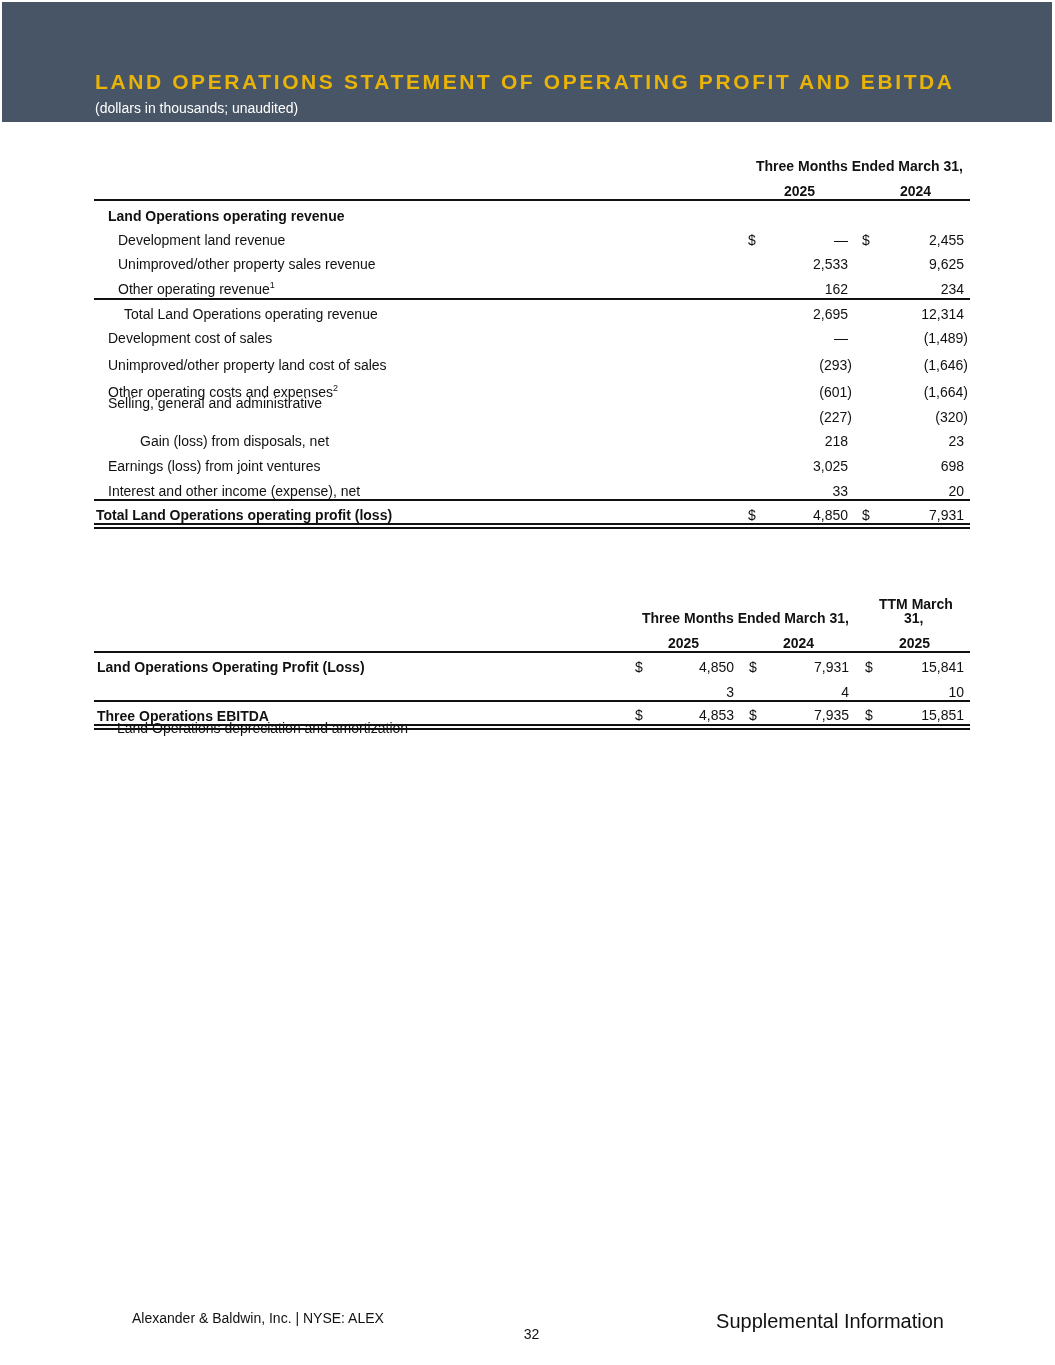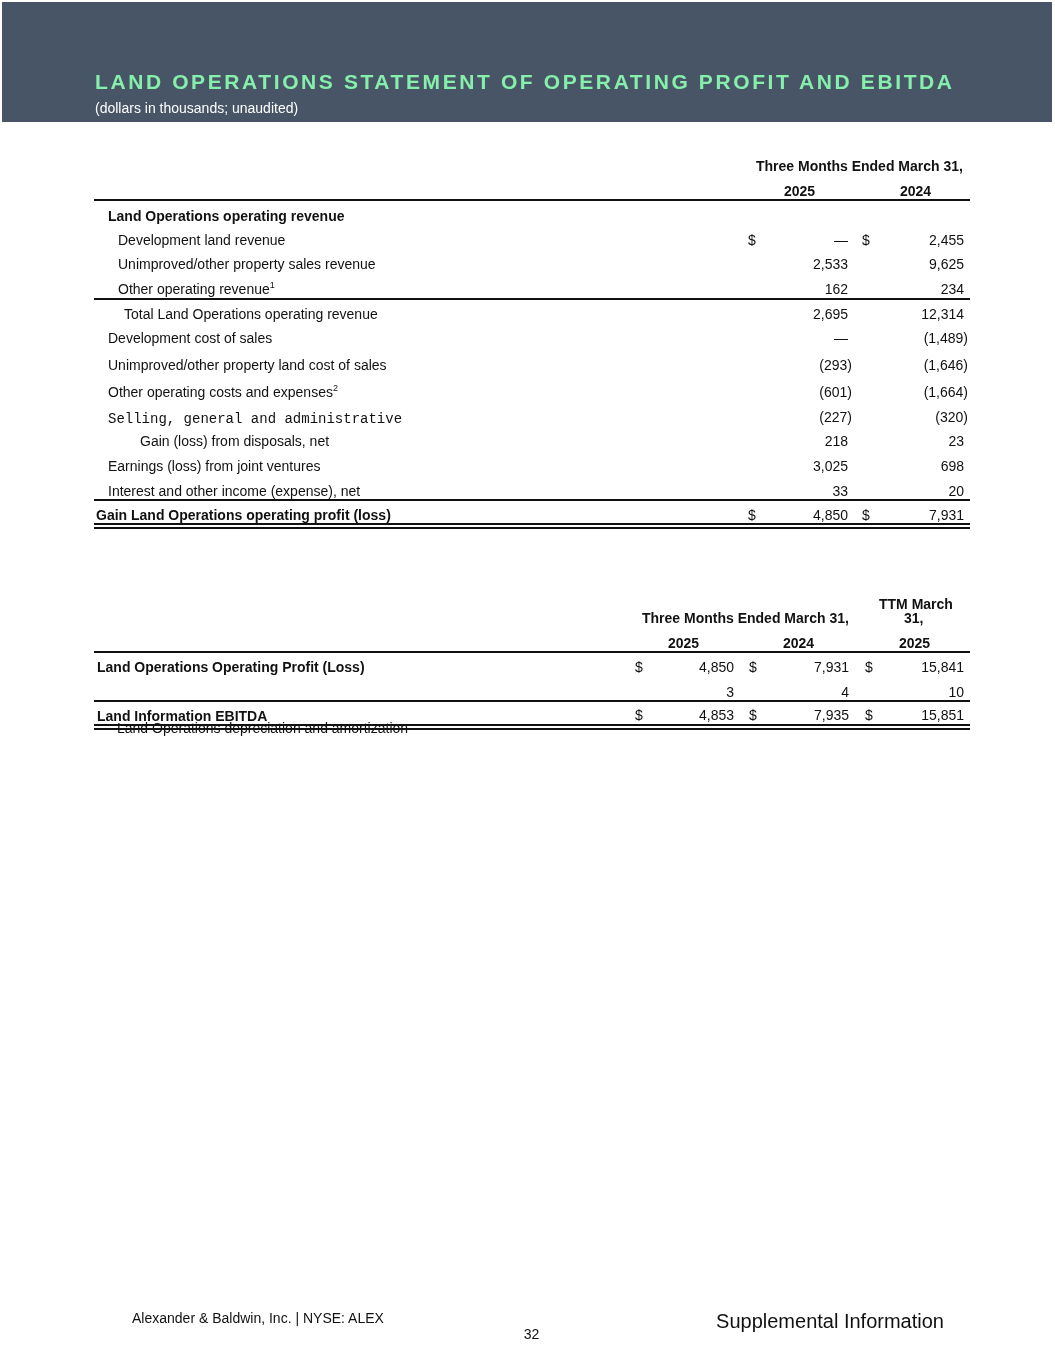--- a/index.html
+++ b/index.html
@@ -1,19 +1,19 @@
 <!DOCTYPE html>
 <html><head>
 <meta charset="utf-8">
 <style>
   html, body { margin: 0; padding: 0; background: #ffffff; }
   body { width: 1055px; height: 1365px; position: relative; font-family: "Liberation Sans", sans-serif; color: #111; overflow: hidden; }
 
   .header { position: absolute; left: 2px; top: 2px; width: 1050px; height: 120px; background: #475566; }
-  .header .title { position: absolute; left: 93px; top: 68px; font-size: 21px; font-weight: bold; letter-spacing: 2.6px; color: #86efac; white-space: nowrap; }
+  .header .title { position: absolute; left: 93px; top: 68px; font-size: 21px; font-weight: bold; letter-spacing: 2.6px; color: #eab308; white-space: nowrap; }
   .header .subtitle { position: absolute; left: 93px; top: 98px; font-size: 14px; color: #ffffff; white-space: nowrap; }
 
   .t1 { position: absolute; left: 94px; top: 150px; width: 876px; }
   .t2 { position: absolute; left: 94px; top: 590px; width: 876px; }
 
   .abs { position: absolute; white-space: nowrap; font-size: 14px; }
   .bold { font-weight: bold; }
   .r { text-align: right; }
   .line { position: absolute; left: 0; height: 0; border-top: 2px solid #111; }
   .dline { position: absolute; left: 0; height: 2px; border-top: 2px solid #111; border-bottom: 2px solid #111; }
@@ -75,21 +75,21 @@
         <div class="abs" style="left:14px; top:207px;"><span>Unimproved/other property land cost of sales</span></div>
         <div class="abs r" style="left:680px; width:78px; top:207px;">(293)</div>
         <div class="abs r" style="left:790px; width:84px; top:207px;">(1,646)</div>
       </div>
       <div>
         <div class="abs" style="left:14px; top:234px;"><span>Other operating costs and expenses</span><span class="sup">2</span></div>
         <div class="abs r" style="left:680px; width:78px; top:234px;">(601)</div>
         <div class="abs r" style="left:790px; width:84px; top:234px;">(1,664)</div>
       </div>
       <div>
-        <div class="abs" style="left:14px; top:261px;font-family:Liberation Mono, monospace;"><span>Selling, general and administrative</span></div>
+        <div class="abs" style="left:14px; top:245px;"><span>Selling, general and administrative</span></div>
         <div class="abs r" style="left:680px; width:78px; top:259px;">(227)</div>
         <div class="abs r" style="left:790px; width:84px; top:259px;">(320)</div>
       </div>
       <div>
         <div class="abs" style="left:14px; top:283px;margin-left:32px;"><span>Gain (loss) from disposals, net</span></div>
         <div class="abs r" style="left:680px; width:74px; top:283px;">218</div>
         <div class="abs r" style="left:790px; width:80px; top:283px;">23</div>
       </div>
       <div>
         <div class="abs" style="left:14px; top:308px;"><span>Earnings (loss) from joint ventures</span></div>
@@ -100,21 +100,21 @@
         <div class="abs" style="left:14px; top:333px;"><span>Interest and other income (expense), net</span></div>
         <div class="abs r" style="left:680px; width:74px; top:333px;">33</div>
         <div class="abs r" style="left:790px; width:80px; top:333px;">20</div>
       </div>
     </div>
 
   <div class="line" style="top:148px; width:876px;"></div>
   <div class="line" style="top:349px; width:876px;"></div>
 
   <div>
-    <div class="abs bold" style="left:2px; top:357px;">Gain Land Operations operating profit (loss)</div>
+    <div class="abs bold" style="left:2px; top:357px;">Total Land Operations operating profit (loss)</div>
     <div class="abs" style="left:654px; top:357px;">$</div>
     <div class="abs r" style="left:680px; width:74px; top:357px;">4,850</div>
     <div class="abs" style="left:768px; top:357px;">$</div>
     <div class="abs r" style="left:790px; width:80px; top:357px;">7,931</div>
   </div>
   <div class="dline" style="top:373px; width:876px;"></div>
 </div>
 
 <div class="t2">
   <div class="abs bold" style="left:548px; top:20px;">Three Months Ended March 31,</div>
@@ -137,21 +137,21 @@
 
   <div>
     <div class="abs" style="left:23px; top:94px;margin-top:36px;">Land Operations depreciation and amortization</div>
     <div class="abs r" style="left:560px; width:80px; top:94px;">3</div>
     <div class="abs r" style="left:675px; width:80px; top:94px;">4</div>
     <div class="abs r" style="left:790px; width:80px; top:94px;">10</div>
   </div>
   <div class="line" style="top:110px; width:876px;"></div>
 
   <div>
-    <div class="abs bold" style="left:3px; top:118px;">Land Information EBITDA</div>
+    <div class="abs bold" style="left:3px; top:118px;">Three Operations EBITDA</div>
     <div class="abs" style="left:541px; top:117px;">$</div>
     <div class="abs r" style="left:560px; width:80px; top:117px;">4,853</div>
     <div class="abs" style="left:655px; top:117px;">$</div>
     <div class="abs r" style="left:675px; width:80px; top:117px;">7,935</div>
     <div class="abs" style="left:771px; top:117px;">$</div>
     <div class="abs r" style="left:790px; width:80px; top:117px;">15,851</div>
   </div>
   <div class="dline" style="top:134px; width:876px;"></div>
 </div>
 

